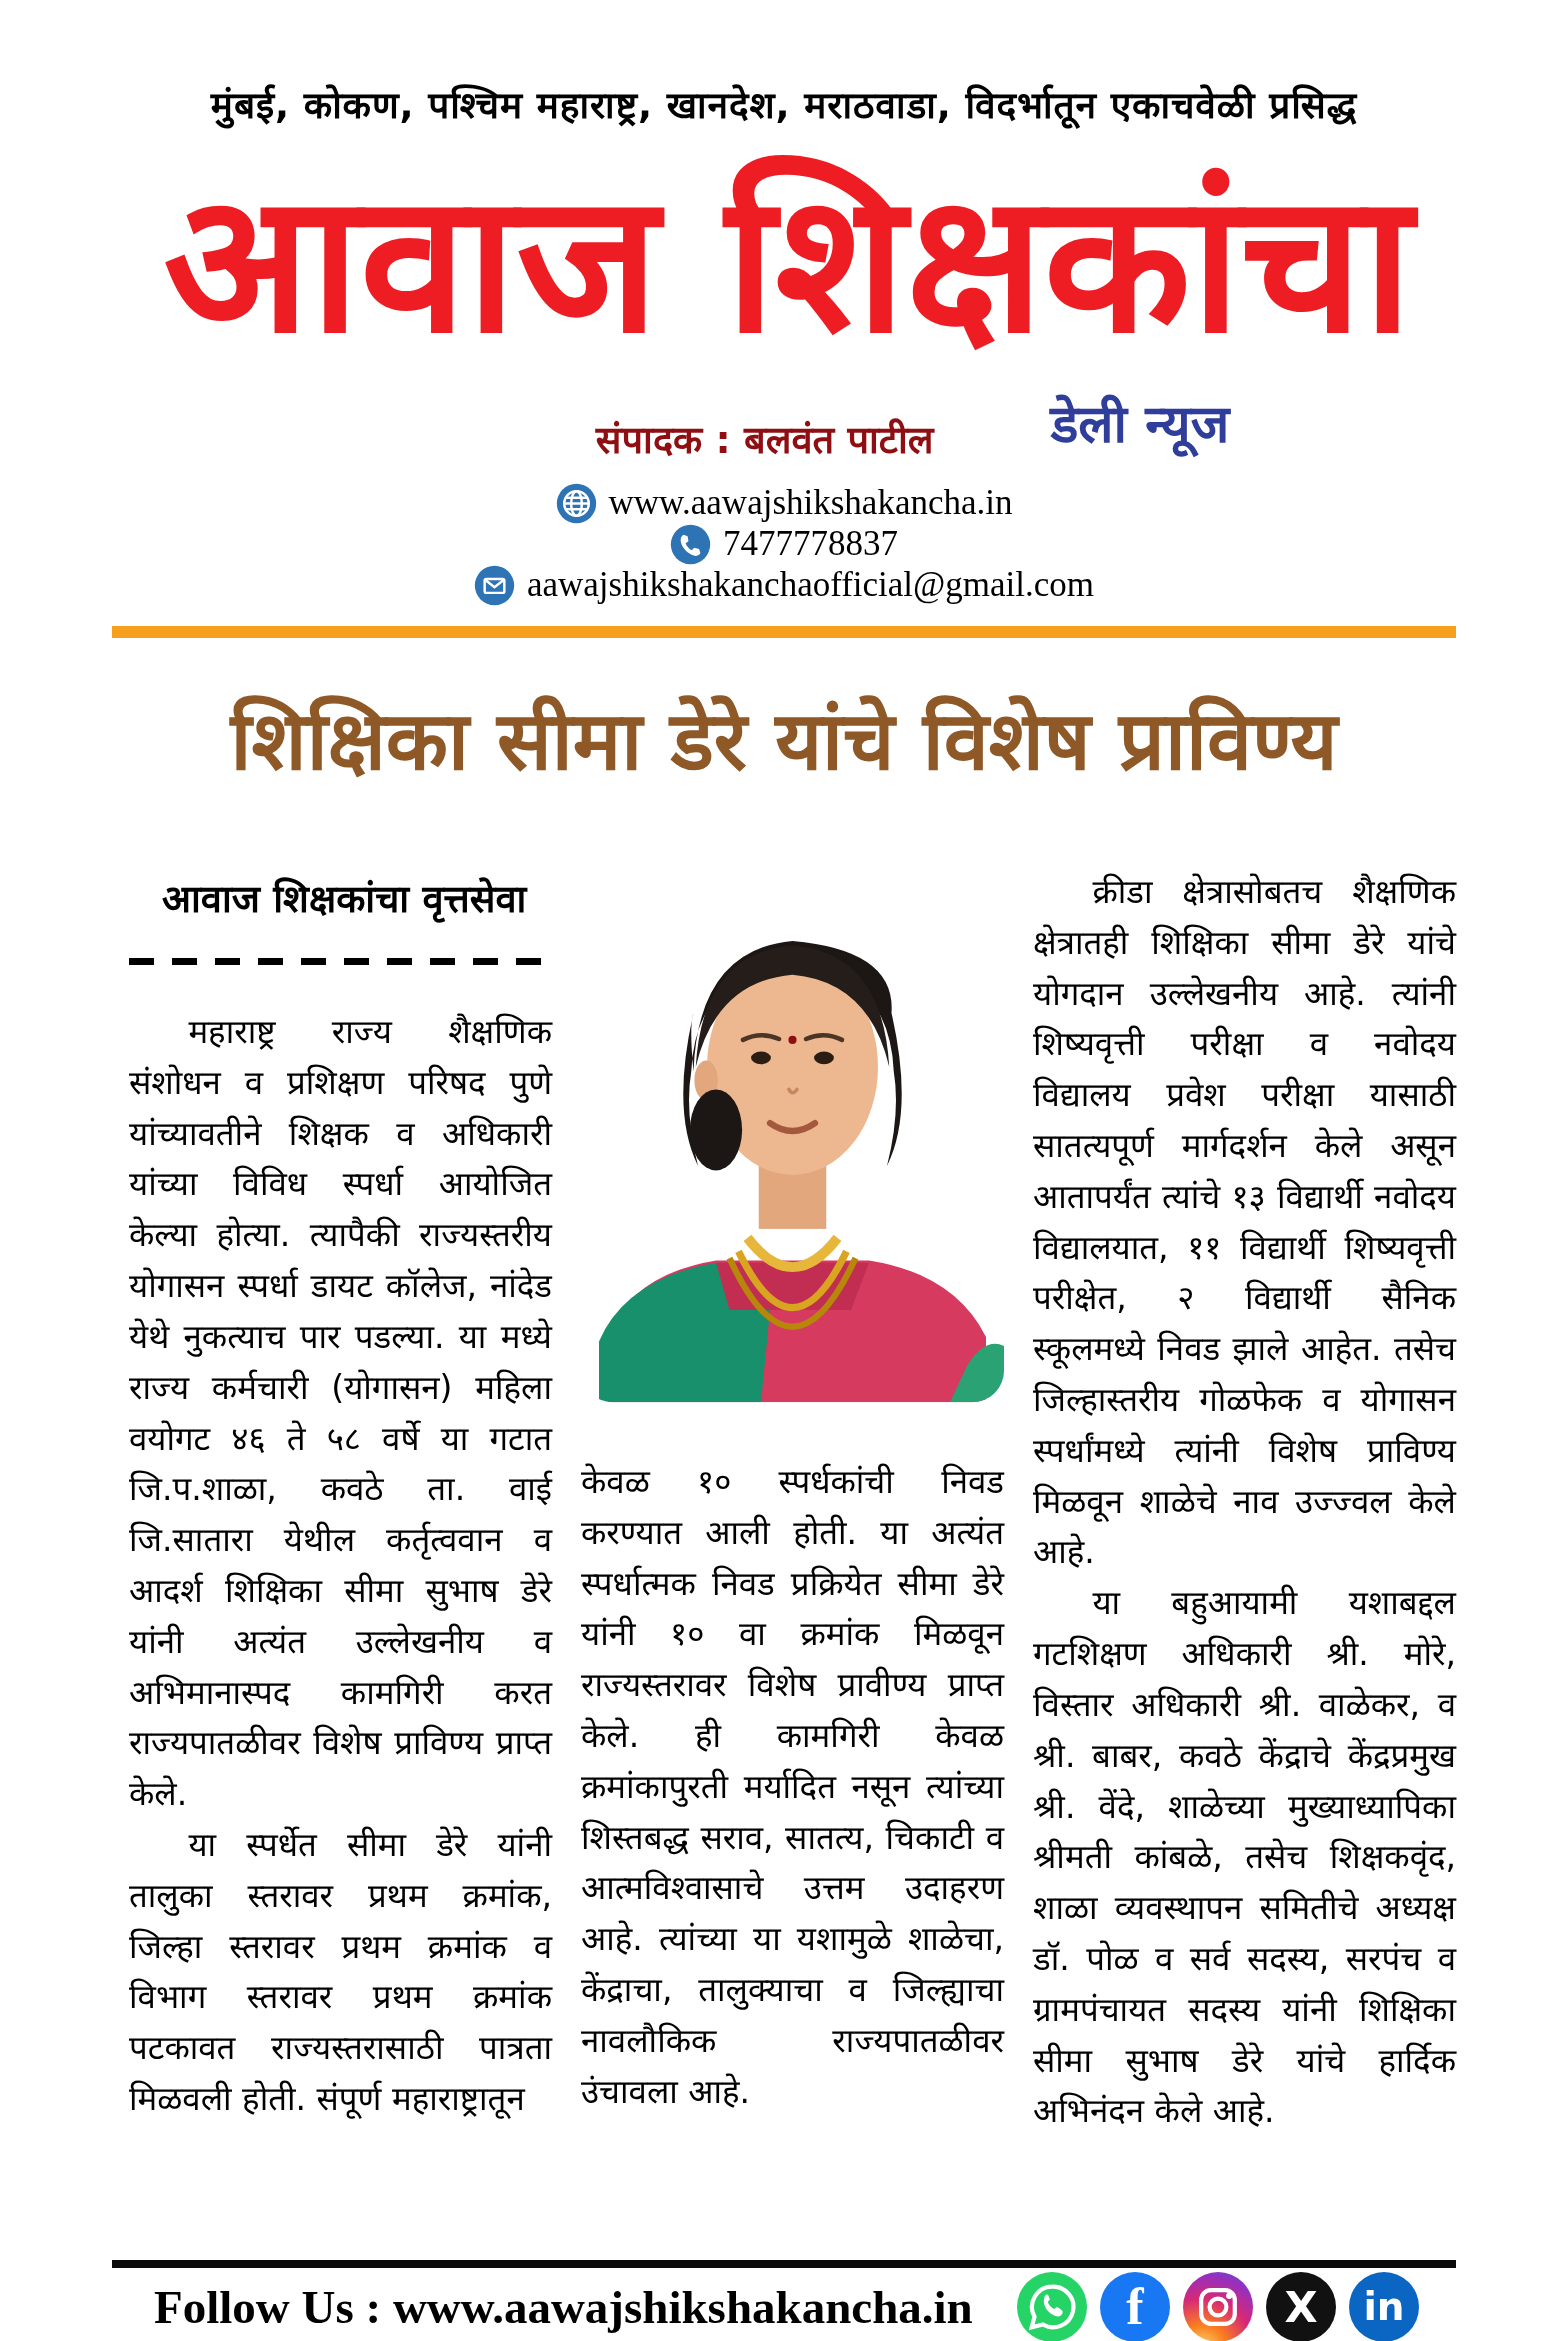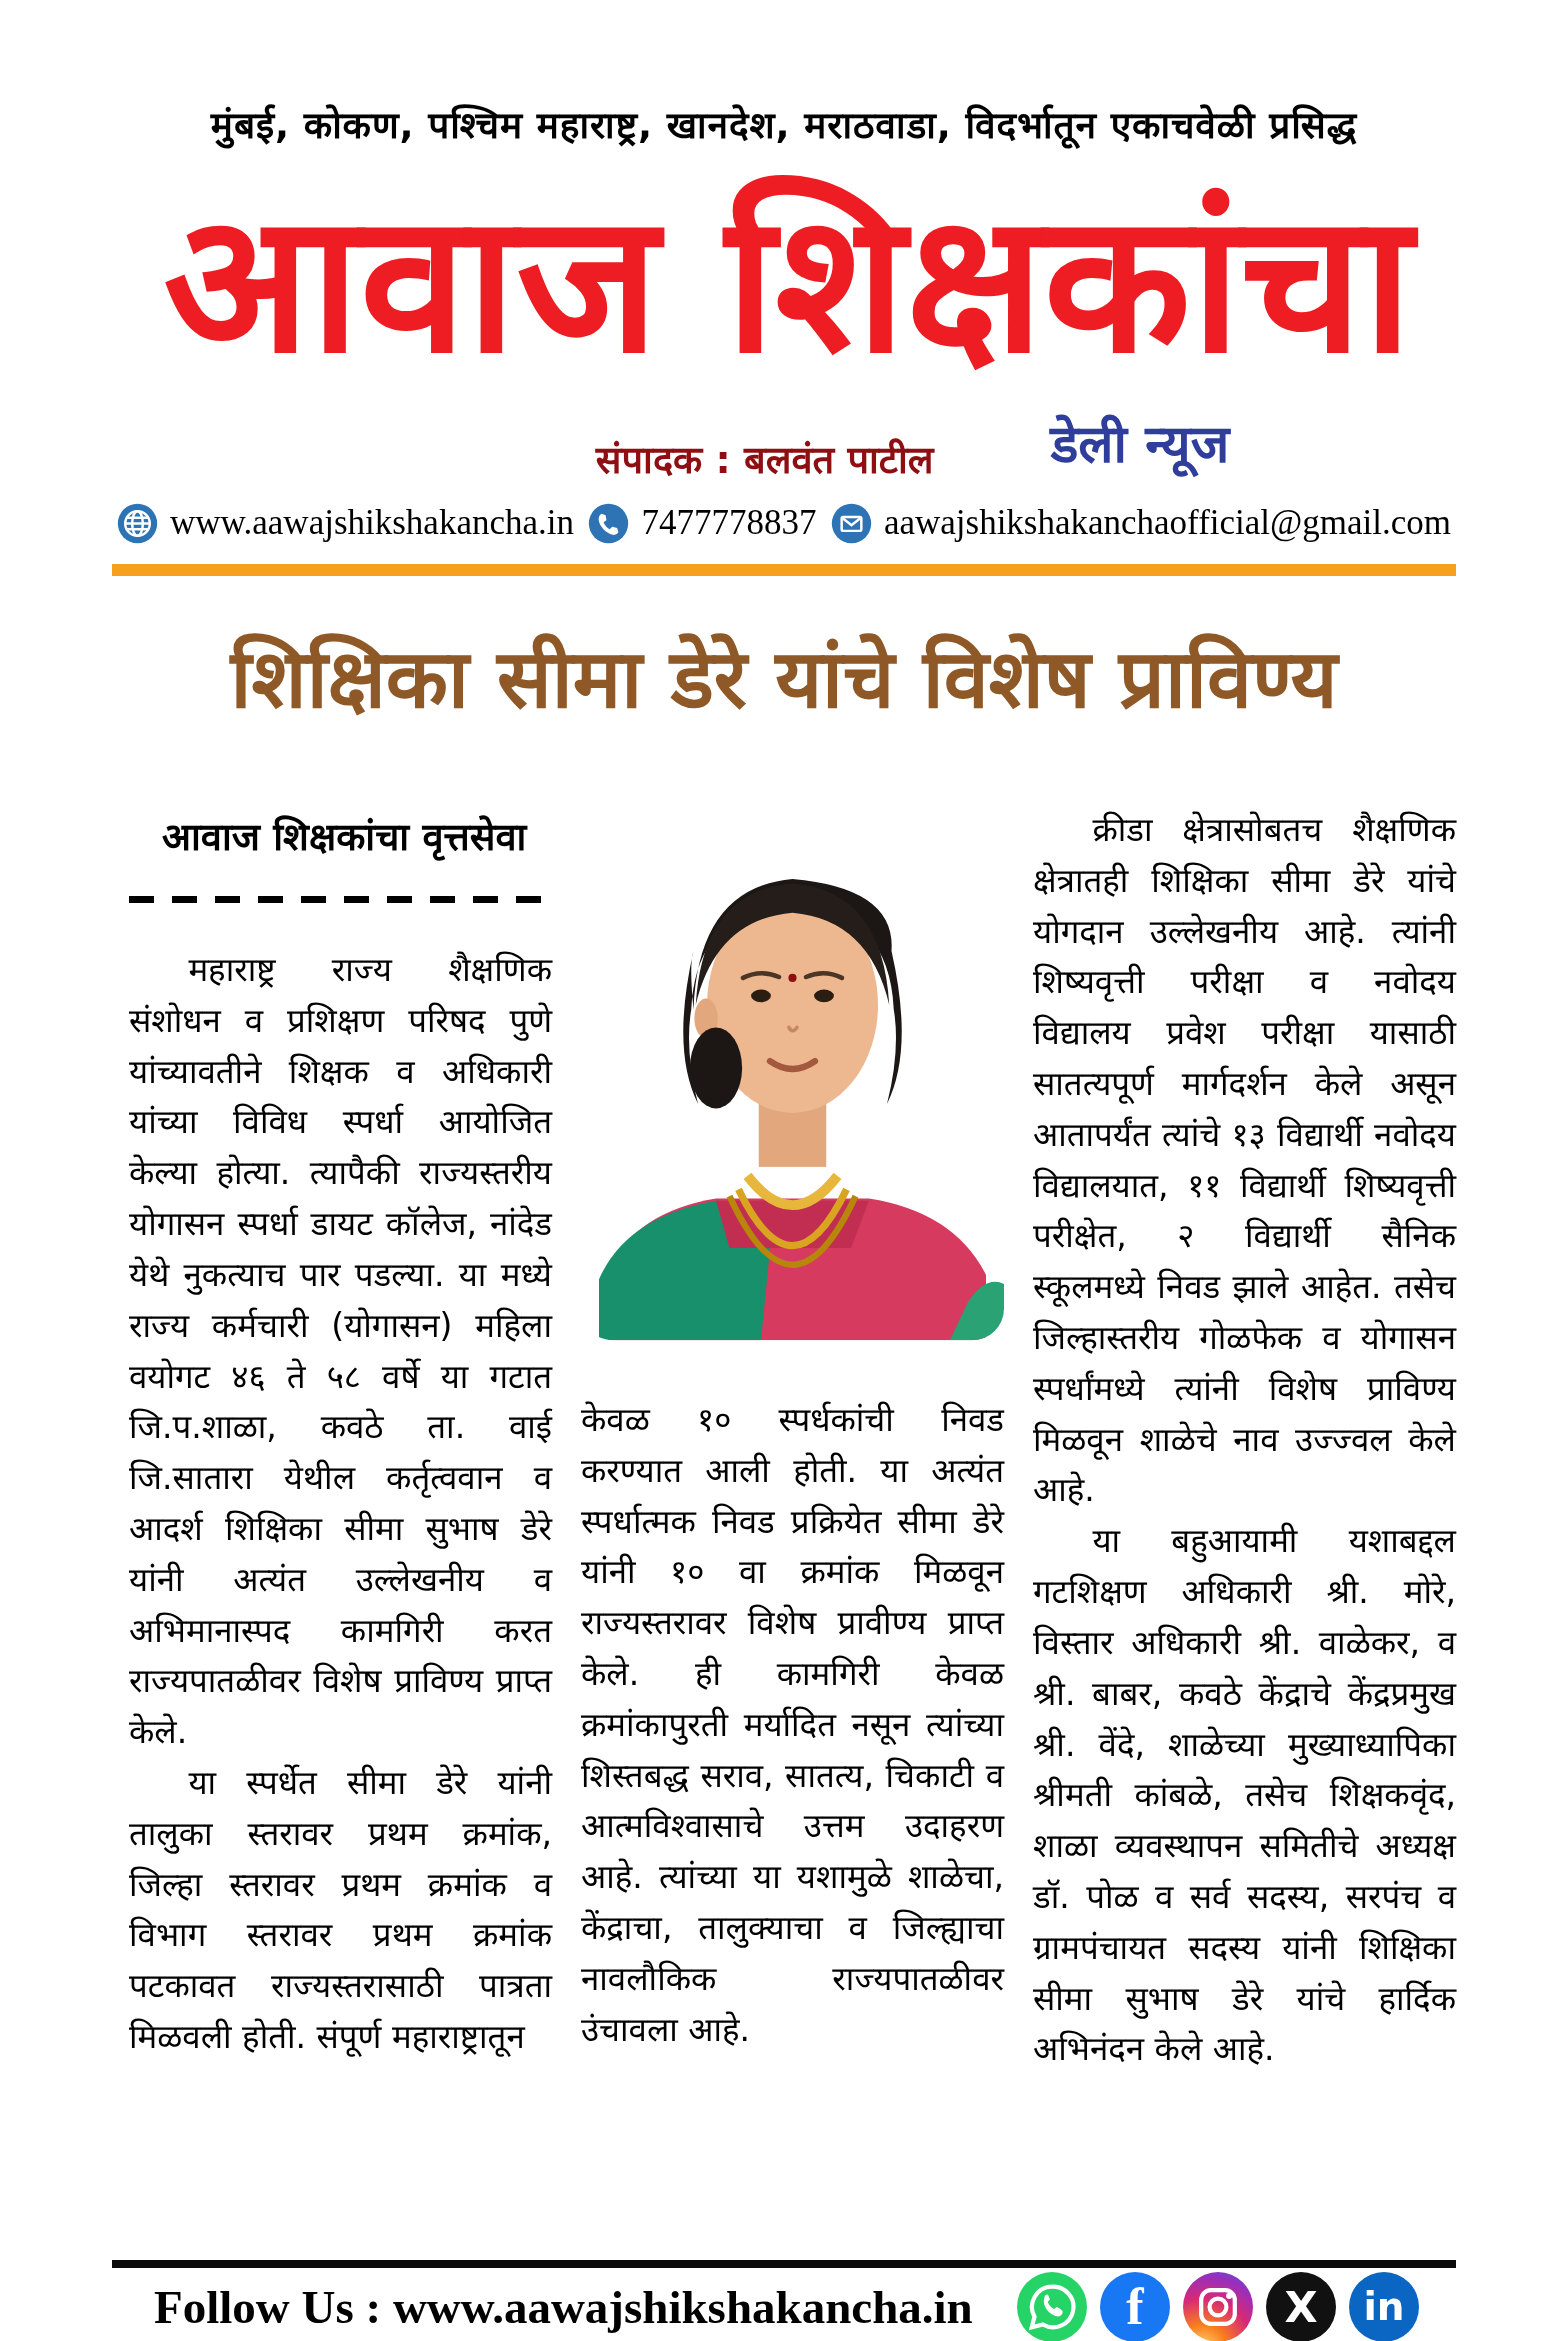--- a/index.html
+++ b/index.html
@@ -6,21 +6,21 @@
   .page{
     position:relative;
     width:1568px;height:2444px;
     background:#ffffff;
     overflow:hidden;
     font-family:"DejaVu Sans", sans-serif;
     color:var(--text-black,#000);
   }
   
   .tagline{
-    margin-top:98px;
+    margin-top:78px;
     text-align:center;
     font-size:37px;
     font-weight:bold;
     letter-spacing:0.9px;
     white-space:nowrap;
   }
   .masthead{
     margin:11.7px 0 0 0;
     text-align:center;
     font-size:192px;
@@ -42,20 +42,21 @@
     font-size:52px;font-weight:bold;
     color:var(--edition-blue,#2F3D9B);
     white-space:nowrap;
   }
   
   .contact-row{
     display:flex;justify-content:space-between;align-items:center;
     padding:0 117px;margin-top:9.4px;
     font-family:"Liberation Serif", serif;
     font-size:35px;
+    flex-direction:column;
   }
   .contact-item{display:flex;align-items:center;gap:12px;white-space:nowrap;}
   .cicon{width:41px;height:41px;flex:0 0 auto;display:block;}
   .orange-rule{
     height:12px;margin:19.7px 112px 0 112px;
     background:var(--rule-orange,#F6A01D);
   }
   
   .headline{
     margin:30px 56px 0 56px;

